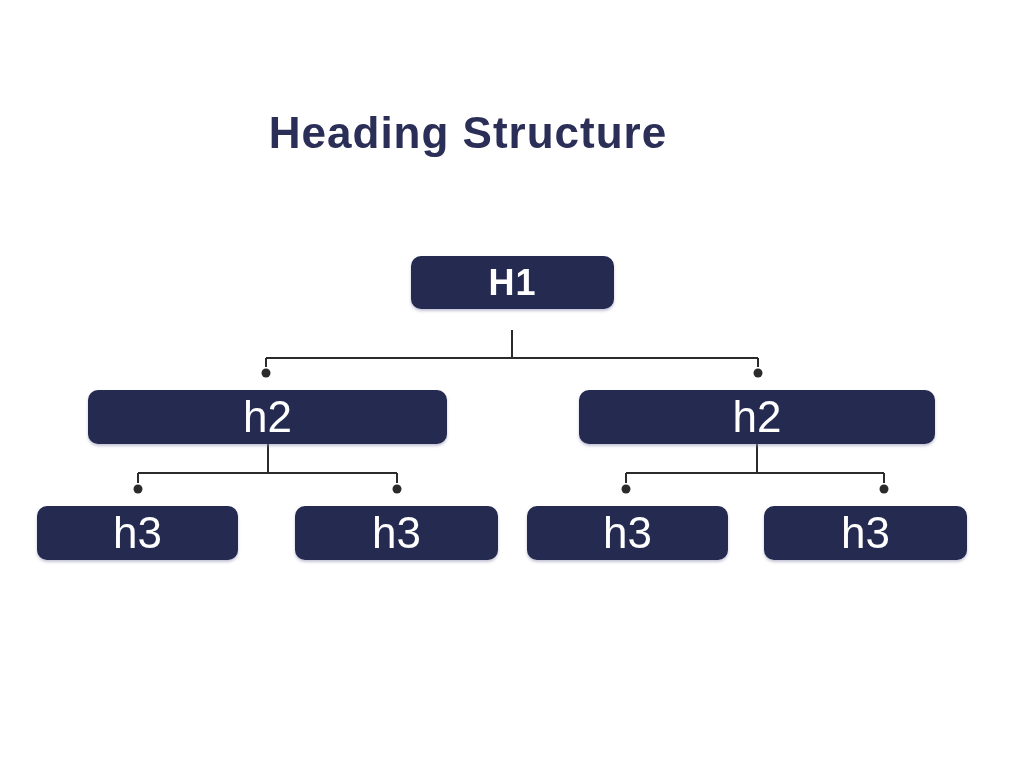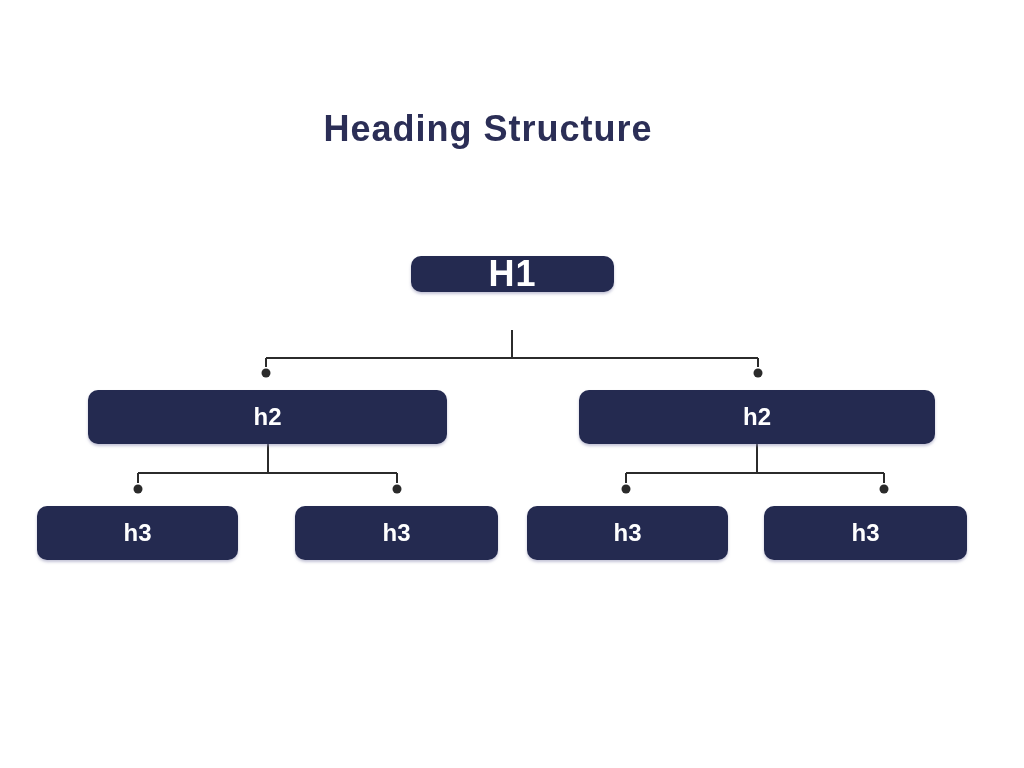--- a/index.html
+++ b/index.html
@@ -11,33 +11,33 @@
   }
   *{margin:0;padding:0;box-sizing:border-box;}
   html,body{background:#ffffff;}
   body{
     width:1024px;height:768px;position:relative;overflow:hidden;
     font-family:"Liberation Sans","DejaVu Sans",sans-serif;
   }
   .canvas{position:absolute;inset:0;background:#fff;}
   .title{
     position:absolute;top:108px;left:0;width:936px;
-    text-align:center;font-size:36px;font-weight:bold;
-    letter-spacing:1px;color:var(--title);margin-left:20px;
+    text-align:center;font-size:44px;font-weight:bold;
+    letter-spacing:1px;color:var(--title);
   }
   .connectors{position:absolute;left:0;top:0;}
   .conn{fill:none;stroke:var(--line);stroke-width:2;}
   .dot{fill:var(--line);stroke:none;}
   .node{
     position:absolute;background:var(--navy);border-radius:10px;
     display:flex;align-items:center;justify-content:center;
     color:#ffffff;box-shadow:0 2px 3px rgba(145,145,180,0.55);
   }
   .node.lvl1 span{font-size:36px;font-weight:bold;letter-spacing:1px;}
-  .node.lvl2 span,.node.lvl3 span{font-size:24px;font-weight:700;}
+  .node.lvl2 span,.node.lvl3 span{font-size:44px;font-weight:400;}
   .logo{position:absolute;left:418px;top:655px;width:200px;height:64px;}
   .swoosh{position:absolute;left:0;top:2px;}
   .swoosh .gold{fill:var(--gold);}
   .swoosh .lnavy{fill:var(--logo_navy);}
   .logo-text{
     position:absolute;left:44px;top:20px;
     font-size:31px;line-height:31px;font-weight:500;
     color:var(--logo_navy);letter-spacing:0px;white-space:nowrap;
     transform:scaleX(0.62);transform-origin:left top;
   }
@@ -57,21 +57,21 @@
 
     <path class="conn" d="M268 444 V473 M138 473 H397 M138 473 V483 M397 473 V483"></path>
     <circle class="dot" cx="138" cy="489" r="4.5"></circle>
     <circle class="dot" cx="397" cy="489" r="4.5"></circle>
 
     <path class="conn" d="M757 444 V473 M626 473 H884 M626 473 V483 M884 473 V483"></path>
     <circle class="dot" cx="626" cy="489" r="4.5"></circle>
     <circle class="dot" cx="884" cy="489" r="4.5"></circle>
   </svg>
 
-  <div class="node lvl1" style="left:411px;top:256px;width:203px;height:36px">
+  <div class="node lvl1" style="left:411px;top:256px;width:203px;height:53px">
     <span>H1</span>
   </div>
 
   <div class="node lvl2" style="left:88px;top:390px;width:359px;height:54px">
     <span>h2</span>
   </div>
 
   <div class="node lvl2" style="left:579px;top:390px;width:356px;height:54px">
     <span>h2</span>
   </div>

